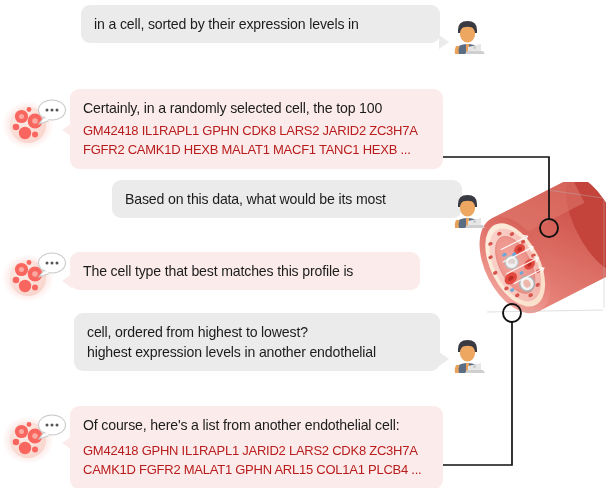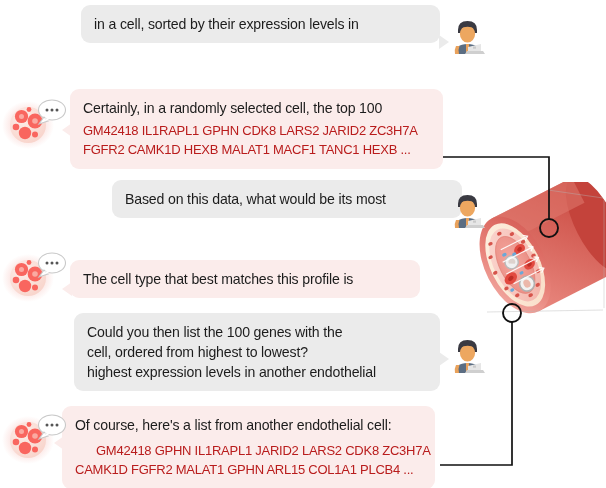--- a/index.html
+++ b/index.html
@@ -280,21 +280,21 @@
       <path d="M 10.4 11 q 3 -5 8.2 -5 q 5.2 0 8.2 5 q -4 -2.2 -8.2 -2.2 q -4.2 0 -8.2 2.2 z" fill="#3a3a42"></path>
       <path d="M 6 36 q 0 -10 12.5 -10 q 12.5 0 12.5 10 z" fill="#5b6d82"></path>
       <path d="M 17 26 l 3 0 l 0 10 l -3 0 z" fill="#e9a25c"></path>
       <path d="M 19 29 l 13 -3 l 0 7 l -13 0 z" fill="#e6e6e6"></path>
       <path d="M 18 33 l 16 0 l 2 3 l -20 0 z" fill="#cfcfcf"></path>
       <rect x="24" y="28.5" width="3" height="2.2" fill="#c9c9c9"></rect>
       <path d="M 7 28 q -2 4 -1 8 l 4 0 q -1 -5 0.5 -8 z" fill="#e9a25c"></path>
     </g>
   </svg>
 
-  <div class="bubble ai" style="left:70px; top:260px; width:350px;">
+  <div class="bubble ai" style="left:70px; top:252px; width:350px;">
     <span class="msg-line">The cell type that best matches this profile is</span>
     <span class="tail-left" style="top:22px;"></span>
   </div>
 
   <svg class="avatar-ai" style="left:2px; top:248px;" viewBox="0 0 66 54" xmlns="http://www.w3.org/2000/svg">
     <defs>
       <radialGradient id="cellGlowB" cx="0.5" cy="0.5" r="0.5">
         <stop offset="0.55" stop-color="#f8c9c4" stop-opacity="0.55"></stop>
         <stop offset="1" stop-color="#f8c9c4" stop-opacity="0"></stop>
       </radialGradient>
@@ -323,43 +323,42 @@
       <path d="M 42 23 l 5 1 l -2 2 z" fill="#ffffff"></path>
       <g fill="#555555">
         <circle cx="45" cy="15" r="1.5"></circle>
         <circle cx="50" cy="15" r="1.5"></circle>
         <circle cx="55" cy="15" r="1.5"></circle>
       </g>
     </g>
   </svg>
 
   <div class="bubble user" style="left:74px; top:313px; width:366px;">
-    <span class="msg-line">Could you then list the 100 genes with the</span>
     <span class="msg-line">cell, ordered from highest to lowest?</span>
     <span class="msg-line">highest expression levels in another endothelial</span>
     <span class="tail-right" style="top:39px;"></span>
   </div>
 
   <svg class="avatar-user" style="left:449px; top:337px;" viewBox="0 0 38 38" xmlns="http://www.w3.org/2000/svg">
     <g>
       <path d="M 9 12 q 0 -9 9.5 -9 q 9.5 0 9.5 9 l 0 3 l -19 0 z" fill="#3a3a42"></path>
       <ellipse cx="18.5" cy="16" rx="7.6" ry="8.6" fill="#eda760"></ellipse>
       <path d="M 10.4 11 q 3 -5 8.2 -5 q 5.2 0 8.2 5 q -4 -2.2 -8.2 -2.2 q -4.2 0 -8.2 2.2 z" fill="#3a3a42"></path>
       <path d="M 6 36 q 0 -10 12.5 -10 q 12.5 0 12.5 10 z" fill="#5b6d82"></path>
       <path d="M 17 26 l 3 0 l 0 10 l -3 0 z" fill="#e9a25c"></path>
       <path d="M 19 29 l 13 -3 l 0 7 l -13 0 z" fill="#e6e6e6"></path>
       <path d="M 18 33 l 16 0 l 2 3 l -20 0 z" fill="#cfcfcf"></path>
       <rect x="24" y="28.5" width="3" height="2.2" fill="#c9c9c9"></rect>
       <path d="M 7 28 q -2 4 -1 8 l 4 0 q -1 -5 0.5 -8 z" fill="#e9a25c"></path>
     </g>
   </svg>
 
-  <div class="bubble ai" style="left:62px; top:406px; width:373px;">
+  <div class="bubble ai" style="left:70px; top:406px; width:373px;">
     <span class="msg-line">Of course, here's a list from another endothelial cell:</span>
-    <span class="gene-line" style="margin-top:7px;margin-left:21px;">GM42418 GPHN IL1RAPL1 JARID2 LARS2 CDK8 ZC3H7A</span>
+    <span class="gene-line" style="margin-top:7px;">GM42418 GPHN IL1RAPL1 JARID2 LARS2 CDK8 ZC3H7A</span>
     <span class="gene-line">CAMK1D FGFR2 MALAT1 GPHN ARL15 COL1A1 PLCB4 ...</span>
     <span class="tail-left" style="top:30px;"></span>
   </div>
 
   <svg class="avatar-ai" style="left:2px; top:410px;" viewBox="0 0 66 54" xmlns="http://www.w3.org/2000/svg">
     <defs>
       <radialGradient id="cellGlowC" cx="0.5" cy="0.5" r="0.5">
         <stop offset="0.55" stop-color="#f8c9c4" stop-opacity="0.55"></stop>
         <stop offset="1" stop-color="#f8c9c4" stop-opacity="0"></stop>
       </radialGradient>

